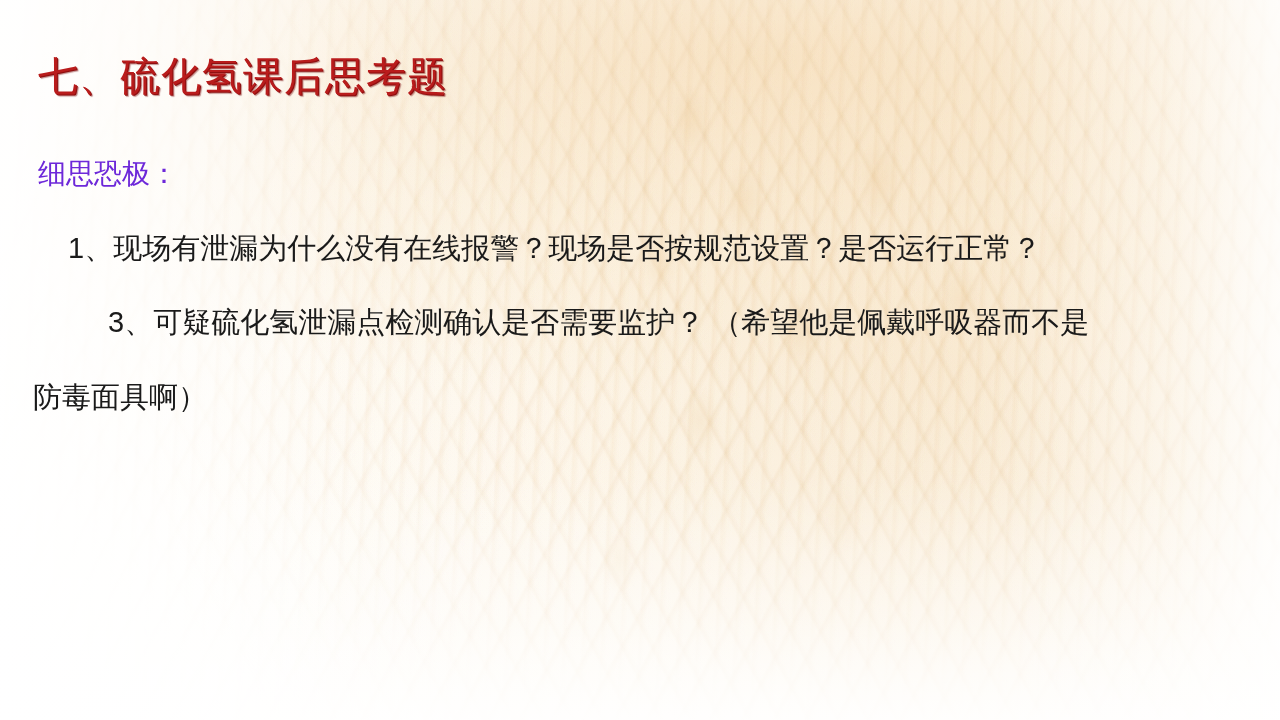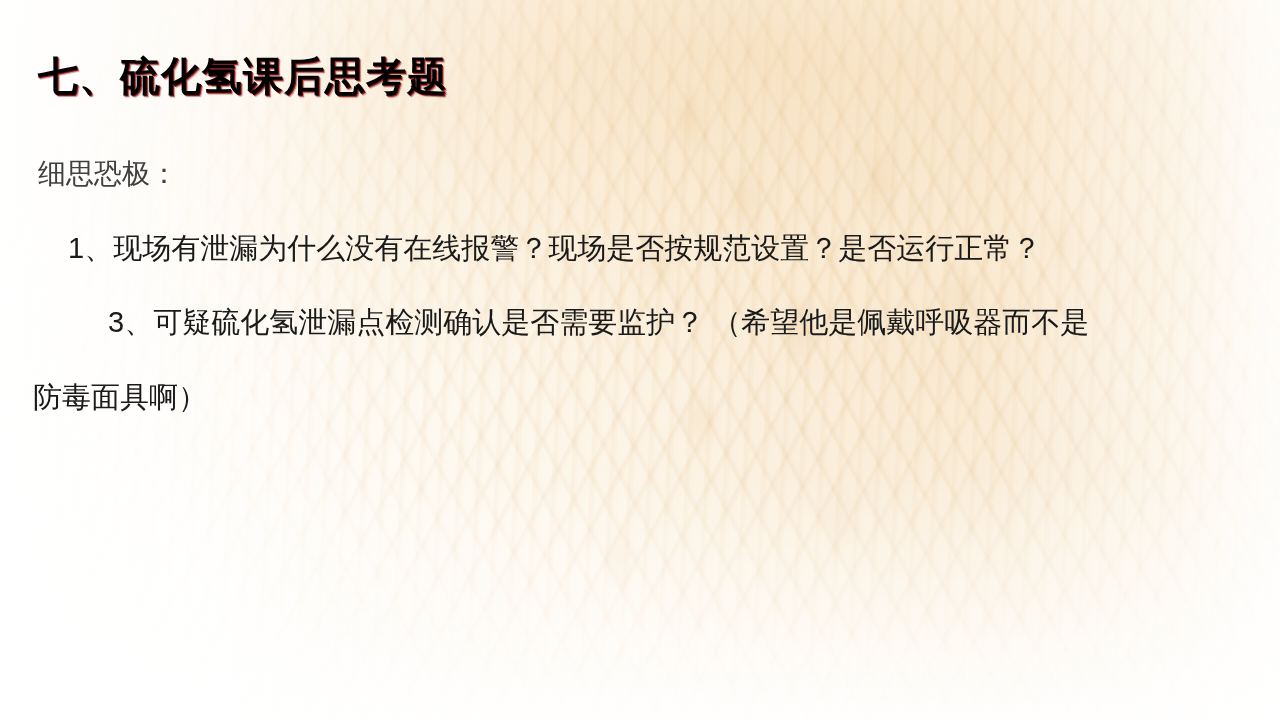--- a/index.html
+++ b/index.html
@@ -103,37 +103,37 @@
   .content {
     position: absolute;
     inset: 0;
   }
 
   .slide-title {
     position: absolute;
     left: 38px;
     top: 53px;
     font-size: 40px;
-    font-weight: bold;
+    font-weight: normal;
     line-height: 1.15;
     letter-spacing: 1px;
-    color: #000000;
+    color: #b91c1c;
     text-shadow:
       1px 1px 0 #8f1010,
       2px 2px 1px rgba(120,14,14,0.45);
     white-space: nowrap;
   }
 
   .lead-line {
     position: absolute;
     left: 38px;
     top: 154px;
     font-size: 28px;
     line-height: 1.4;
-    color: #404040;
+    color: #6d28d9;
     white-space: nowrap;
   }
 
   .qa-list {
     position: absolute;
     left: 0;
     top: 228px;
     width: 1280px;
   }
 

